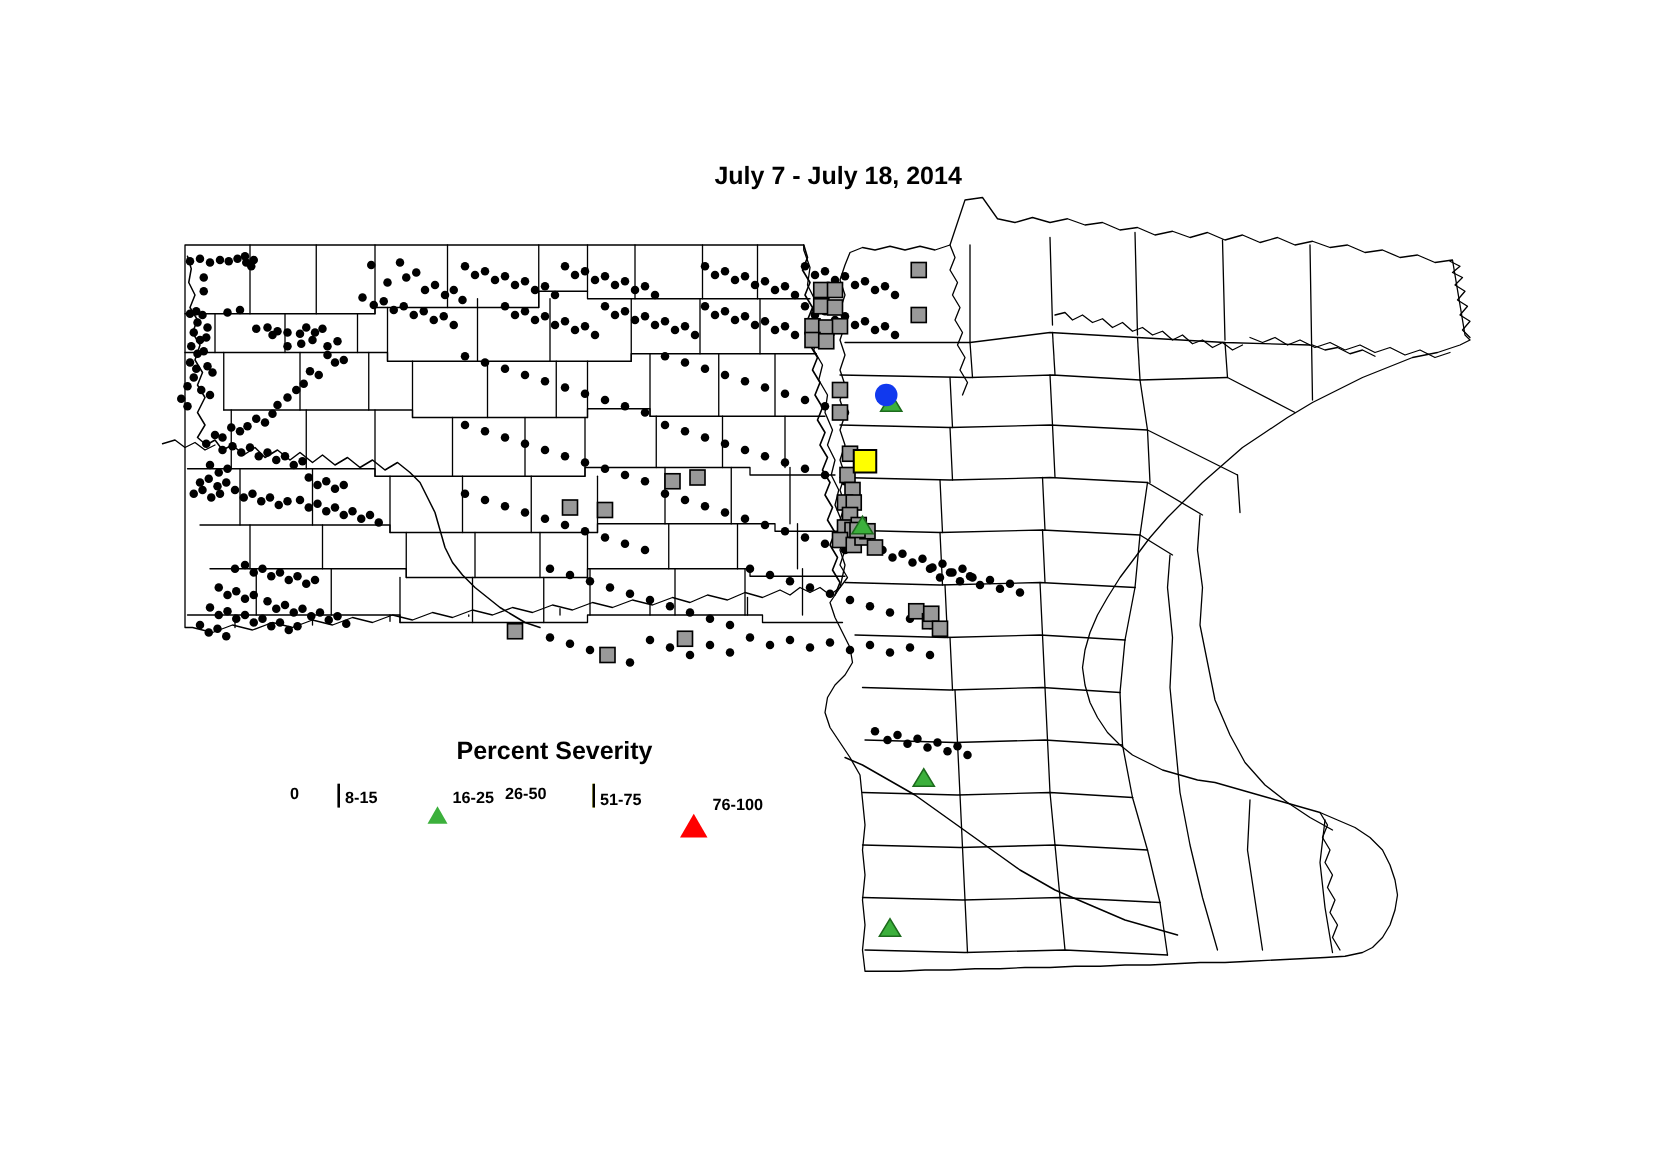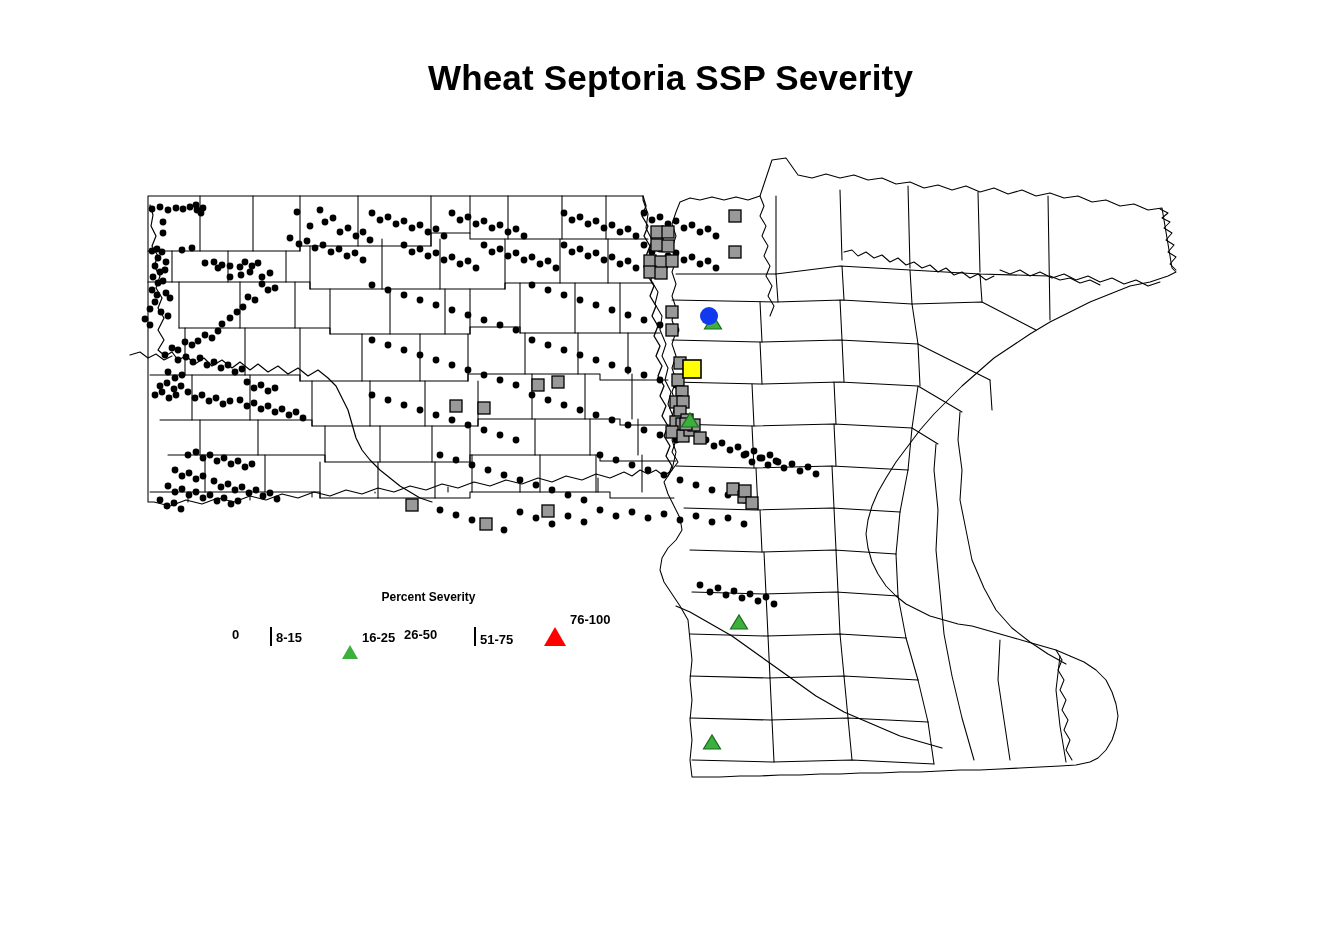--- a/index.html
+++ b/index.html
@@ -14,39 +14,39 @@
     position:absolute;left:0;top:130px;width:1341px;text-align:center;
     font-size:20px;font-weight:bold;
   }
 
   #mapwrap{position:absolute;left:0;top:0;width:1341px;height:926px;}
   #mapsvg{display:block;width:1341px;height:926px;}
 
   
   #legend{position:absolute;left:222px;top:590px;width:400px;height:80px;}
   #legend-title{
-    position:absolute;left:0;top:0;width:300px;text-align:center;
-    font-size:12px;font-weight:bold;padding-left:113px;box-sizing:border-box;
+    position:absolute;left:0;top:0;width:300px;text-align:right;
+    font-size:20px;font-weight:bold;padding-left:113px;box-sizing:border-box;
   }
   .lg-item{position:absolute;top:38px;display:flex;align-items:center;gap:4px;}
   .lg-label{font-size:13px;font-weight:bold;line-height:1;}
   .sym{display:inline-block;position:relative;}
   .sym-dot{width:5px;height:5px;border-radius:50%;background:#000;}
   .sym-sq-gray{width:11px;height:11px;background:#999999;border:1.4px solid #000;box-sizing:border-box;}
   .sym-sq-yellow{width:15px;height:15px;background:#ffff00;border:1.6px solid #000;box-sizing:border-box;}
   .sym-tri-green{width:0;height:0;border-left:8px solid transparent;border-right:8px solid transparent;border-bottom:14px solid #3cb03c;}
   .sym-tri-red{width:0;height:0;border-left:11px solid transparent;border-right:11px solid transparent;border-bottom:19px solid #ff0000;}
   .sym-circ-blue{width:16px;height:16px;border-radius:50%;background:#1139ee;}
 </style>
 </head>
 <body>
 
 <div id="page">
 
-  <div id="title">Wheat Septoria SSP Severity</div>
+  <div id="subtitle">July 7 - July 18, 2014</div>
 
   <div id="mapwrap">
     <svg id="mapsvg" viewBox="0 0 1341 926" xmlns="http://www.w3.org/2000/svg">
       <g id="county-lines" fill="none" stroke="#000" stroke-width="1.05" stroke-linejoin="round" stroke-linecap="round">
 
         <path d="M148,196 L643,196 L643,200 L648,214 L646,228 L652,240 L649,252 L655,266
                  L651,280 L658,292 L655,304 L662,316 L660,330 L666,344 L662,356 L668,368
                  L665,380 L671,392 L668,404 L673,416 L670,428 L676,440 L672,452 L678,462
                  L672,470 L664,476 L656,470 L648,474 L640,470 L632,476 L624,472
                  L610,478 L596,474 L582,480 L566,476 L552,482 L538,478 L522,484
@@ -729,19 +729,19 @@
     <div class="lg-item" style="left:178px;">
       <span class="sym"><span class="sym-circ-blue"></span></span>
       <span class="lg-label">26-50</span>
     </div>
 
     <div class="lg-item" style="left:252px;align-items:flex-end;">
       <span class="sym"><span class="sym-sq-yellow"></span></span>
       <span class="lg-label">51-75</span>
     </div>
 
-    <div class="lg-item" style="left:322px;top:20px;">
+    <div class="lg-item" style="left:322px;top:44px;">
       <span class="sym"><span class="sym-tri-red"></span></span>
       <span class="lg-label">76-100</span>
     </div>
   </div>
 
 </div>
 
 </body></html>

